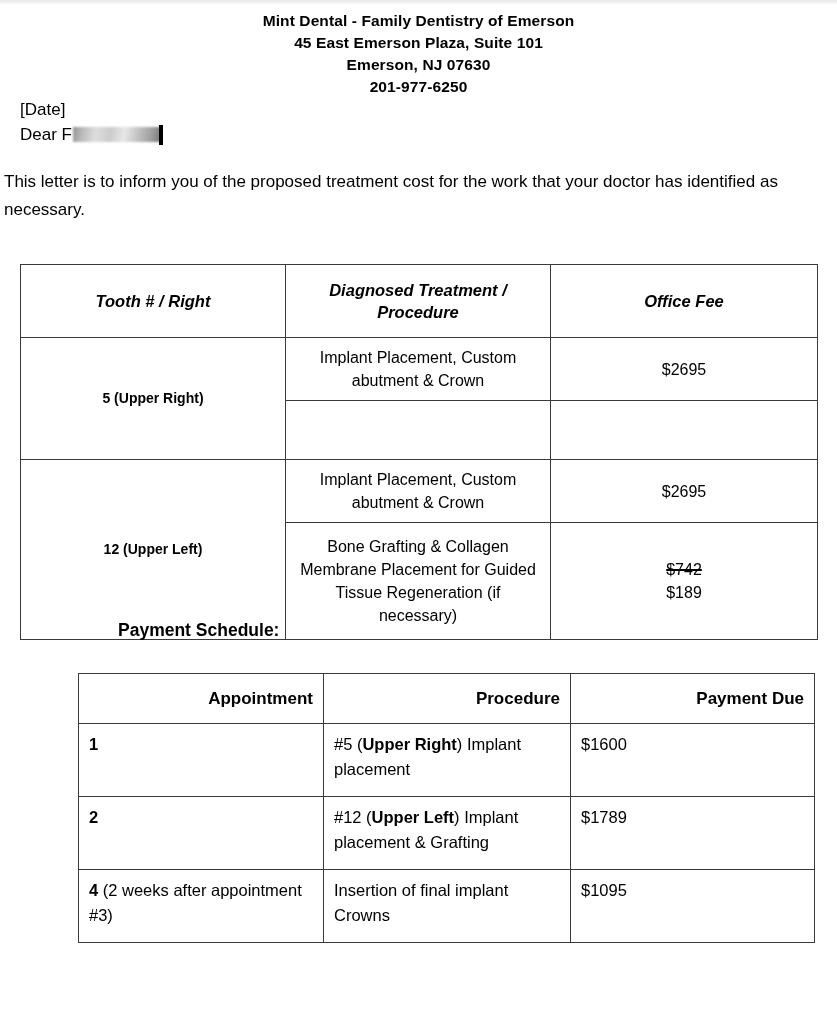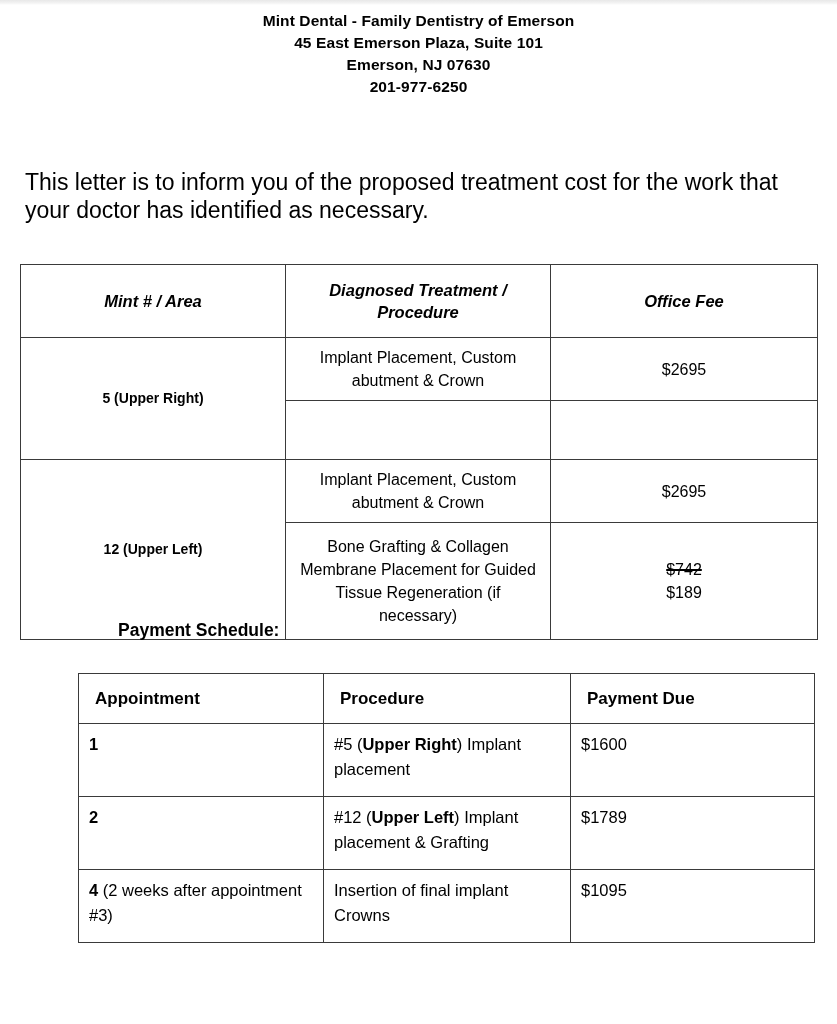--- a/index.html
+++ b/index.html
@@ -74,24 +74,24 @@
     vertical-align: middle;
     width: 4px;
     height: 20px;
     background: #000000;
     position: relative;
     top: -1px;
     margin-left: -2px;
   }
   .body-para {
     position: absolute;
-    left: 25px;
+    left: 4px;
     top: 168px;
     width: 790px;
-    font-size: 23px;
+    font-size: 17px;
     line-height: 28px;
   }
 
   
   table {
     border-collapse: collapse;
     table-layout: fixed;
   }
   table td, table th {
     border: 1.5px solid #3a3a3a;
@@ -153,24 +153,24 @@
     left: 78px;
     top: 673px;
     width: 736px;
   }
   #payment-table col.c-appt  { width: 245px; }
   #payment-table col.c-proc2 { width: 247px; }
   #payment-table col.c-due   { width: 244px; }
 
   #payment-table thead td {
     height: 41px;
-    text-align: left;
+    text-align: right;
     font-weight: bold;
     font-size: 17px;
-    padding: 4px 16px;
+    padding: 4px 10px;
   }
   #payment-table tbody td {
     text-align: left;
     font-size: 16.5px;
     line-height: 25px;
     padding: 8px 10px;
     vertical-align: top;
   }
   #payment-table tbody td b { font-weight: bold; }
 </style>
@@ -181,32 +181,36 @@
 
   <div class="scan-band"></div>
 
   <div class="letterhead">
     <div class="lh-line">Mint Dental - Family Dentistry of Emerson</div>
     <div class="lh-line">45 East Emerson Plaza, Suite 101</div>
     <div class="lh-line">Emerson, NJ 07630</div>
     <div class="lh-line">201-977-6250</div>
   </div>
 
+  <div class="salutation">
+    <div class="sal-line">[Date]</div>
+    <div class="sal-line"><span>Dear F</span><span class="redaction"></span><span class="redaction-caret"></span></div>
+  </div>
 
   <div class="body-para">This letter is to inform you of the proposed treatment cost for the work that your doctor has identified as necessary.</div>
 
   <table id="treatment-table">
     <colgroup>
       <col class="c-tooth">
         <col class="c-proc">
         <col class="c-fee">
     </colgroup>
     <thead>
       <tr>
-        <td>Mint # / Area</td>
+        <td>Tooth # / Right</td>
         <td>Diagnosed Treatment / Procedure</td>
         <td>Office Fee</td>
       </tr>
     </thead>
     <tbody>
 
       <tr>
         <td class="tooth-cell" rowspan="2">5 (Upper Right)</td>
         <td>Implant Placement, Custom abutment &amp; Crown</td>
         <td>$2695</td>

